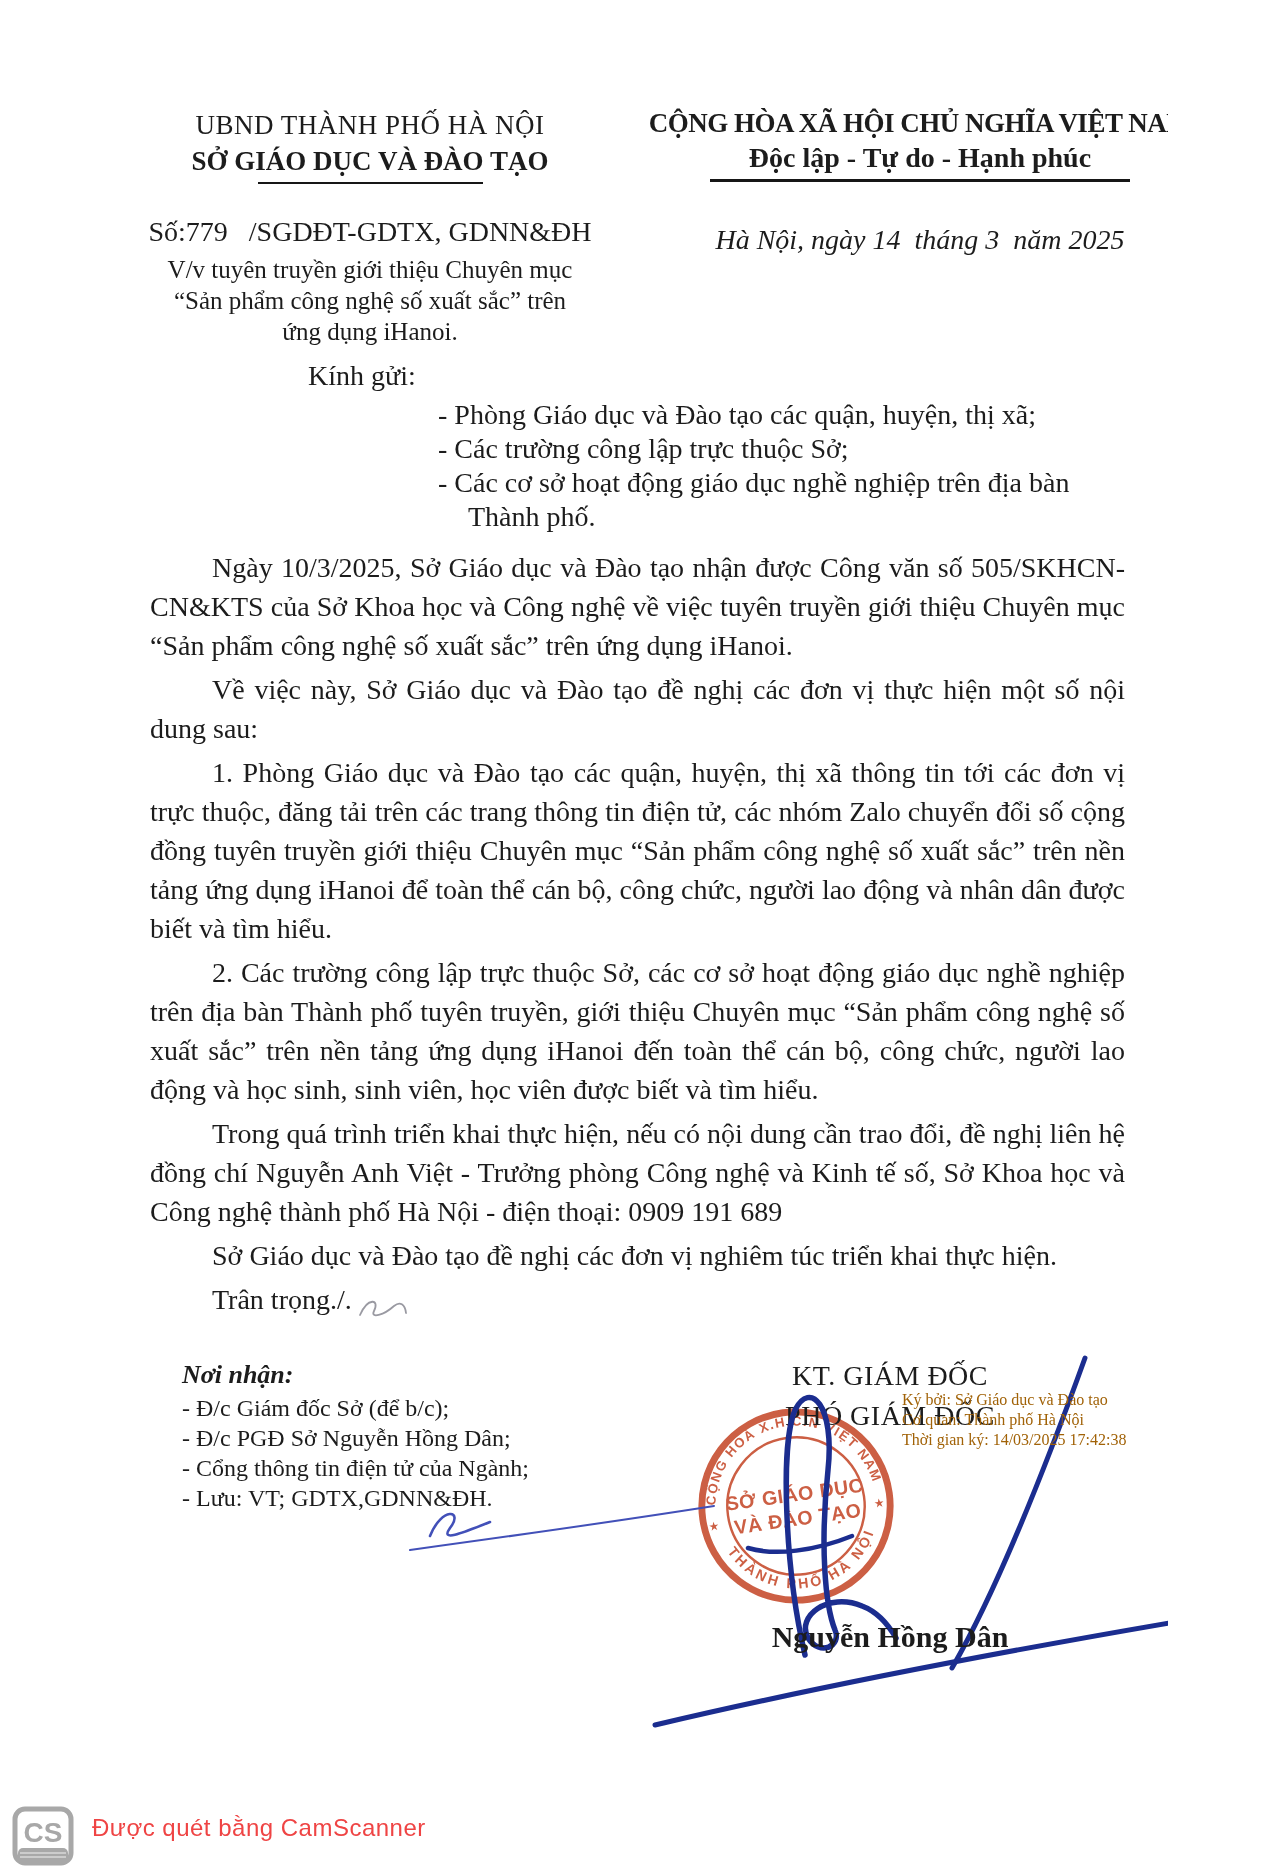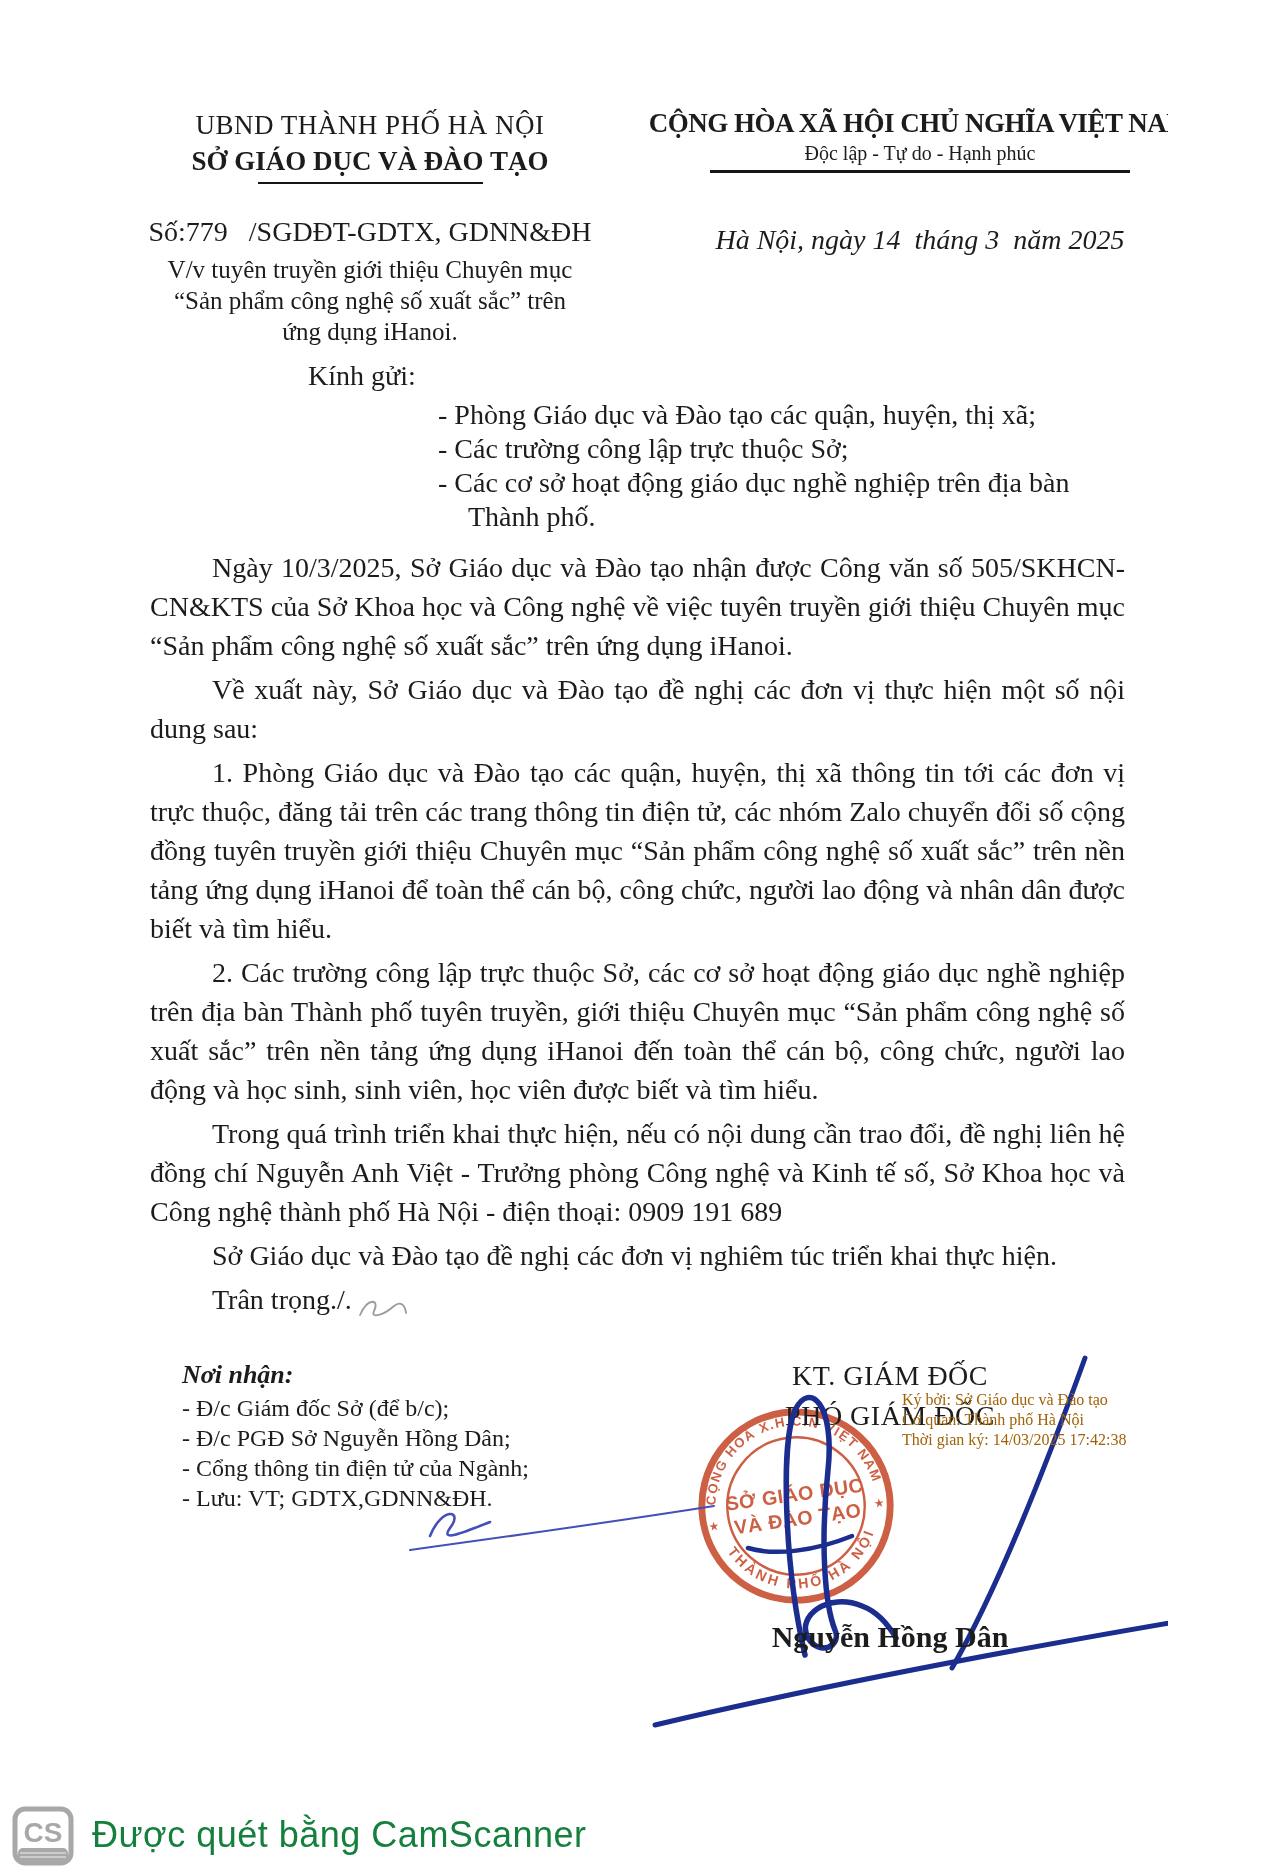--- a/index.html
+++ b/index.html
@@ -9,21 +9,21 @@
     font-family:"Liberation Serif","DejaVu Serif",serif; color:#1c1c1c; overflow:hidden;
   }
   .abs { position:absolute; }
 
   
   .hdr-left  { left:130px; top:110px; width:480px; text-align:center; }
   .hdr-right { left:640px; top:108px; width:560px; text-align:center; }
   .hdr-line1 { font-size:27px; letter-spacing:0.5px; }
   .hdr-line2 { font-size:27px; font-weight:bold; margin-top:5px; }
   .hdr-nat1  { font-size:27px; font-weight:bold; letter-spacing:-0.5px; }
-  .hdr-nat2  { font-size:20px; font-weight:normal; margin-top:3px; }
+  .hdr-nat2  { font-size:28px; font-weight:bold; margin-top:3px; }
   .rule      { height:3px; background:#161616; margin:5px auto 0 auto; }
   .rule-org  { width:225px; height:2px; }
   .rule-nat  { width:420px; }
 
   .so-line   { left:130px; top:216px; width:480px; text-align:center; font-size:28px; white-space:pre; }
   .date-line { left:640px; top:224px; width:560px; text-align:center; font-size:28px; font-style:italic; white-space:pre; }
 
   .subject   { left:130px; top:254px; width:480px; text-align:center; font-size:25px; line-height:31px; }
 
   .kinh-gui  { left:308px; top:360px; font-size:28px; }
@@ -49,21 +49,21 @@
   .stamp-arc-b  { font-family:"Liberation Sans","DejaVu Sans",sans-serif; font-weight:bold; font-size:14.5px; fill:#c64a2b; letter-spacing:3px; }
   .stamp-center { font-family:"Liberation Sans","DejaVu Sans",sans-serif; font-weight:bold; font-size:20px; fill:#c64a2b; text-anchor:middle; letter-spacing:0.5px; }
   .stamp-star   { font-size:12px; fill:#c64a2b; }
 
   .signature-svg { left:600px; top:1350px; width:600px; height:400px; z-index:5; }
   .luu-mark { left:402px; top:1492px; width:320px; height:66px; z-index:4; }
 
   
   .cam-badge { left:12px; top:1806px; width:62px; height:60px; }
   .cam-text  { left:92px; top:1814px; font-family:"Liberation Sans","DejaVu Sans",sans-serif;
-               font-size:36px; color:#15803d; letter-spacing:0.5px; }
+               font-size:24px; color:#ef4444; letter-spacing:0.5px; }
 </style>
 </head>
 <body>
 
 <div class="page">
 
   <div class="abs hdr-left">
     <div class="hdr-line1">UBND THÀNH PHỐ HÀ NỘI</div>
     <div class="hdr-line2">SỞ GIÁO DỤC VÀ ĐÀO TẠO</div>
     <div class="rule rule-org"></div>
@@ -86,21 +86,21 @@
 
   <div class="abs kinh-gui">Kính gửi:</div>
   <div class="abs recipients">
     <div class="recipient">- Phòng Giáo dục và Đào tạo các quận, huyện, thị xã;</div>
     <div class="recipient">- Các trường công lập trực thuộc Sở;</div>
     <div class="recipient">- Các cơ sở hoạt động giáo dục nghề nghiệp trên địa bàn Thành phố.</div>
   </div>
 
   <div class="abs body-text">
     <div class="para">Ngày 10/3/2025, Sở Giáo dục và Đào tạo nhận được Công văn số 505/SKHCN-CN&amp;KTS của Sở Khoa học và Công nghệ về việc tuyên truyền giới thiệu Chuyên mục “Sản phẩm công nghệ số xuất sắc” trên ứng dụng iHanoi.</div>
-    <div class="para">Về xuất này, Sở Giáo dục và Đào tạo đề nghị các đơn vị thực hiện một số nội dung sau:</div>
+    <div class="para">Về việc này, Sở Giáo dục và Đào tạo đề nghị các đơn vị thực hiện một số nội dung sau:</div>
     <div class="para">1. Phòng Giáo dục và Đào tạo các quận, huyện, thị xã thông tin tới các đơn vị trực thuộc, đăng tải trên các trang thông tin điện tử, các nhóm Zalo chuyển đổi số cộng đồng tuyên truyền giới thiệu Chuyên mục “Sản phẩm công nghệ số xuất sắc” trên nền tảng ứng dụng iHanoi để toàn thể cán bộ, công chức, người lao động và nhân dân được biết và tìm hiểu.</div>
     <div class="para">2. Các trường công lập trực thuộc Sở, các cơ sở hoạt động giáo dục nghề nghiệp trên địa bàn Thành phố tuyên truyền, giới thiệu Chuyên mục “Sản phẩm công nghệ số xuất sắc” trên nền tảng ứng dụng iHanoi đến toàn thể cán bộ, công chức, người lao động và học sinh, sinh viên, học viên được biết và tìm hiểu.</div>
     <div class="para">Trong quá trình triển khai thực hiện, nếu có nội dung cần trao đổi, đề nghị liên hệ đồng chí Nguyễn Anh Việt - Trưởng phòng Công nghệ và Kinh tế số, Sở Khoa học và Công nghệ thành phố Hà Nội - điện thoại: 0909 191 689</div>
     <div class="para">Sở Giáo dục và Đào tạo đề nghị các đơn vị nghiêm túc triển khai thực hiện.</div>
     <div class="para closing">
       <span>Trân trọng./.</span><svg width="56" height="34" viewBox="0 0 56 34">
           <path d="M6,26 C14,8 26,10 20,22 C16,30 30,26 40,17 C46,12 51,15 52,24" fill="none" stroke="#9a9aa2" stroke-width="1.8" stroke-linecap="round"></path>
         </svg>
     </div>
   </div>

